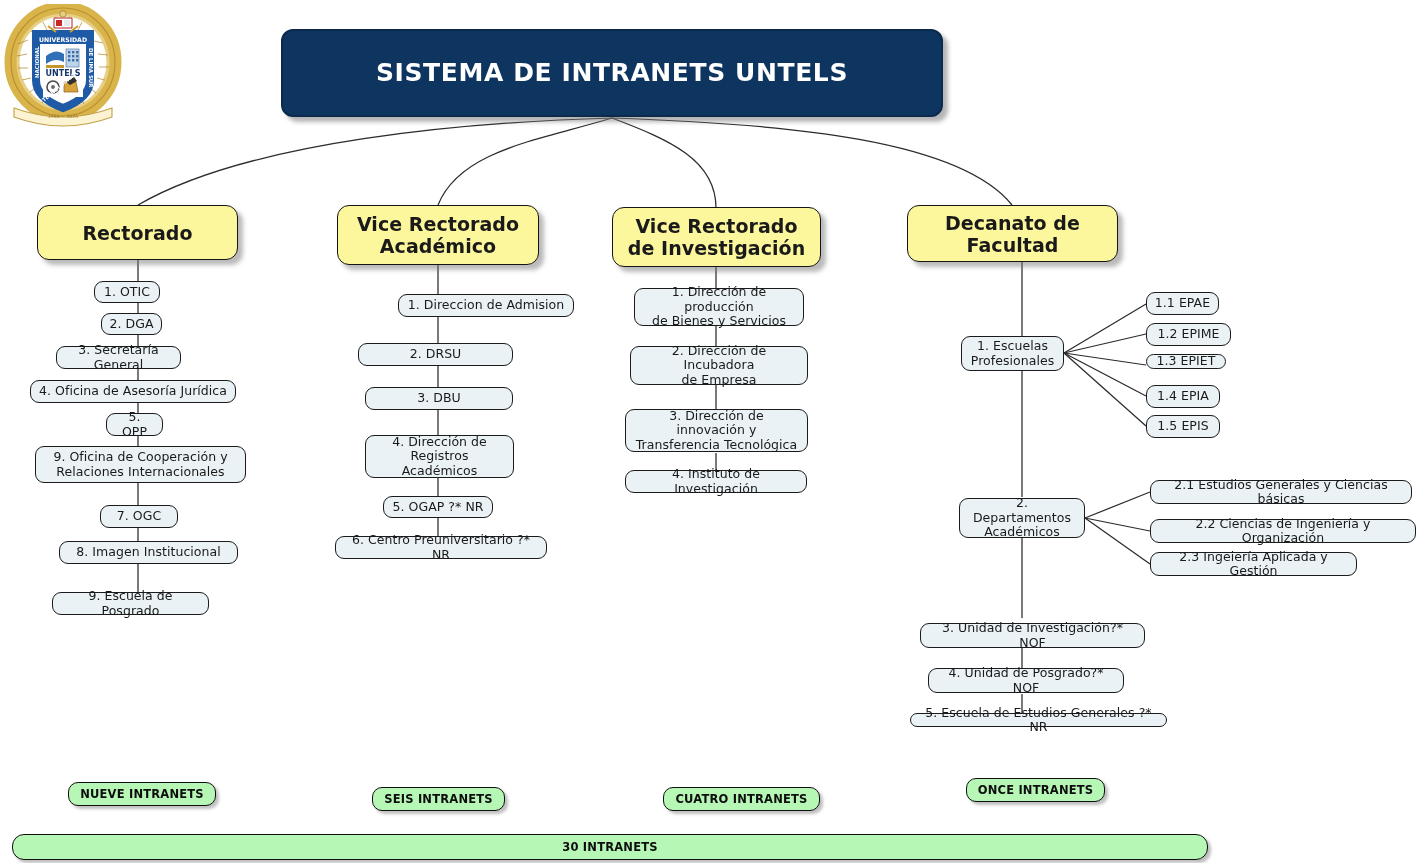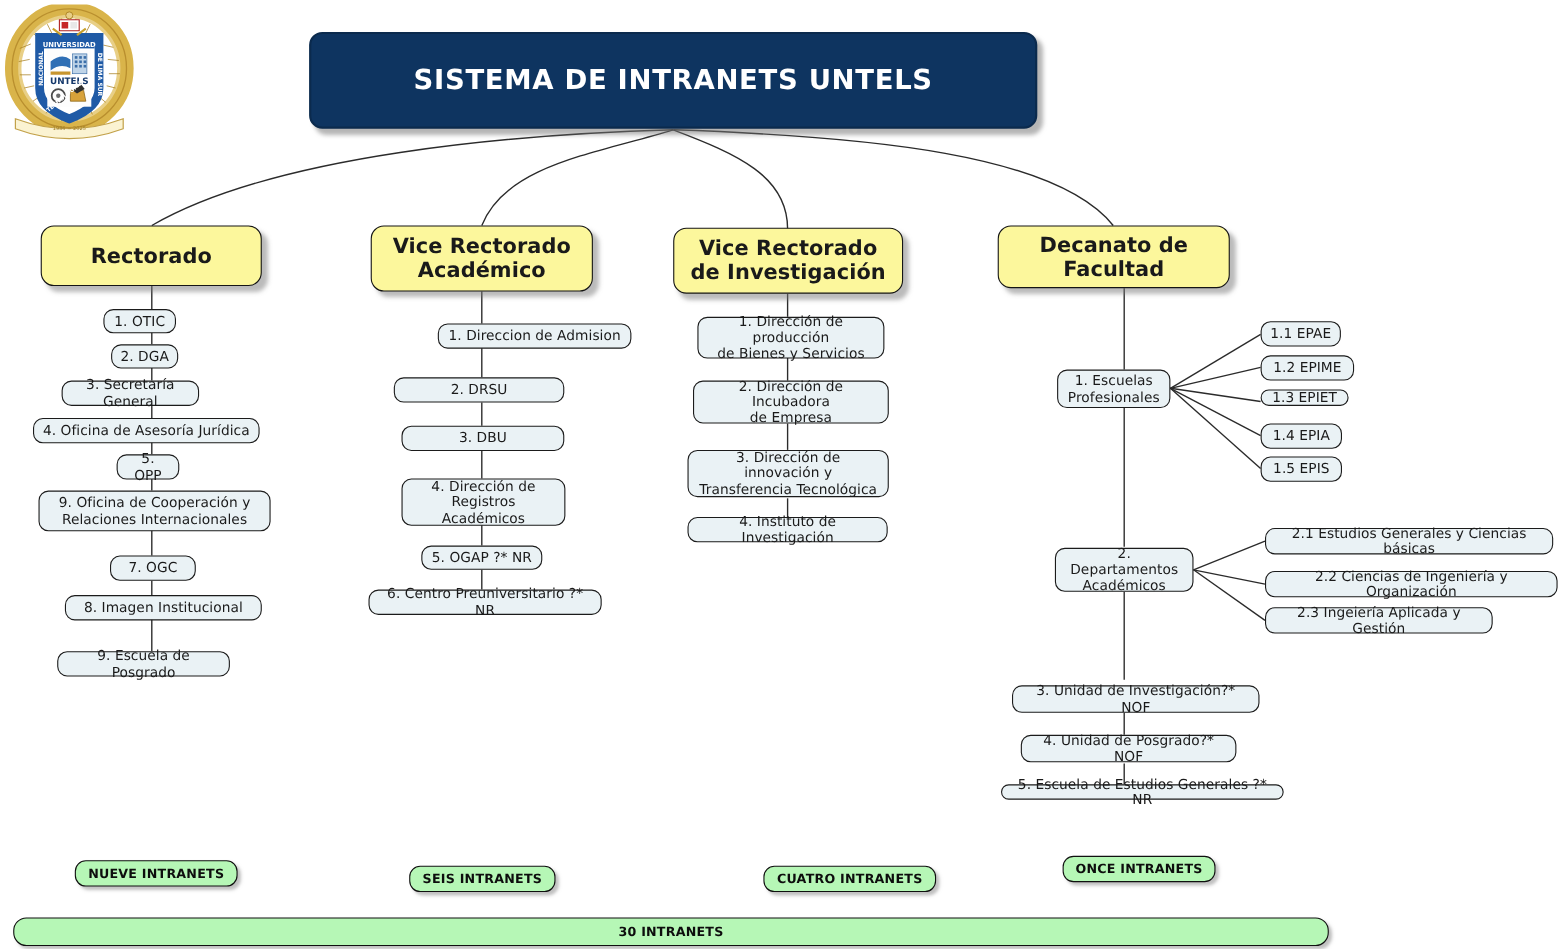--- a/index.html
+++ b/index.html
@@ -246,18 +246,18 @@
   <div class="node" style="left:1150px;top:480px;width:262px;height:24px;">2.1 Estudios Generales y Ciencias básicas</div>
   <div class="node" style="left:1150px;top:519px;width:266px;height:24px;">2.2 Ciencias de Ingeniería y Organización</div>
   <div class="node" style="left:1150px;top:552px;width:207px;height:24px;">2.3 Ingeiería Aplicada y Gestión</div>
 
   <div class="node" style="left:920px;top:623px;width:225px;height:25px;">3. Unidad de Investigación?* NOF</div>
   <div class="node" style="left:928px;top:668px;width:196px;height:25px;">4. Unidad de Posgrado?* NOF</div>
   <div class="node" style="left:894px;top:713px;width:257px;height:14px;margin-left:16px;">5. Escuela de Estudios Generales ?* NR</div>
 
   <div class="node badge" style="left:68px;top:782px;width:148px;height:24px;">NUEVE INTRANETS</div>
   <div class="node badge" style="left:372px;top:787px;width:133px;height:24px;">SEIS INTRANETS</div>
-  <div class="node badge" style="left:663px;top:787px;width:157px;height:24px;margin-left:31px;">CUATRO INTRANETS</div>
+  <div class="node badge" style="left:663px;top:787px;width:157px;height:24px;">CUATRO INTRANETS</div>
   <div class="node badge" style="left:966px;top:778px;width:139px;height:24px;">ONCE INTRANETS</div>
 
   <div class="node badge-total" style="left:12px;top:834px;width:1196px;height:26px;">30 INTRANETS</div>
 
 </div>
 
 </body></html>

